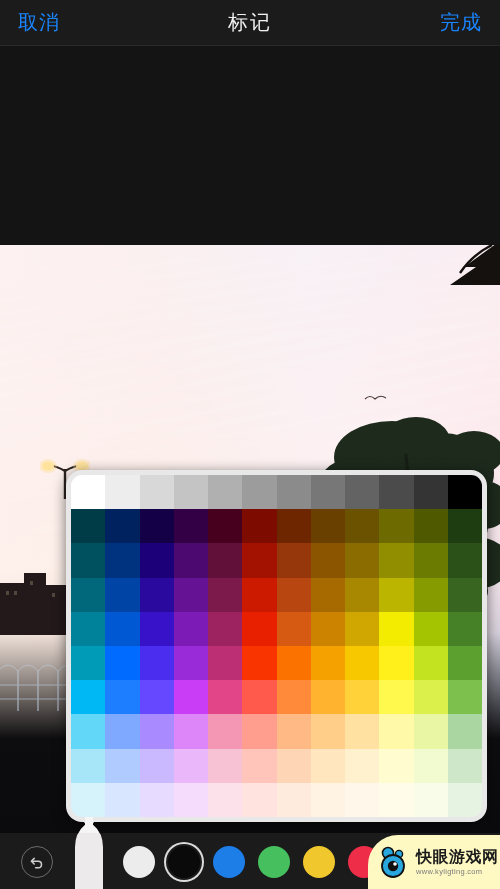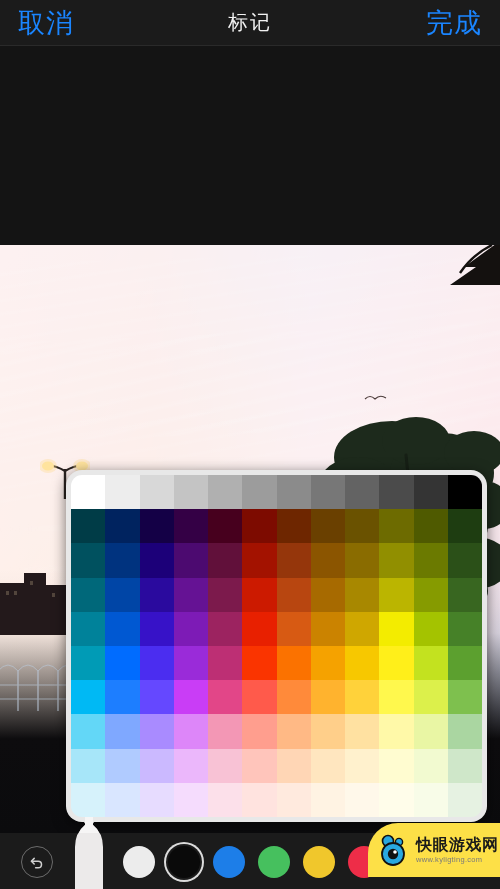--- a/index.html
+++ b/index.html
@@ -13,21 +13,21 @@
   
   #navbar{
     position:absolute; left:0; top:0; width:500px; height:46px;
     background:#1b1b1b;
     display:flex; align-items:center; justify-content:space-between;
     padding:0 18px;
     border-bottom:1px solid #2a2a2a;
     z-index:40;
   }
   .nav-btn{
-    color:#1a85ff; font-size:27px; letter-spacing:1px;
+    color:#1a85ff; font-size:20px; letter-spacing:1px;
     background:none; border:none; cursor:pointer;
     font-family:"Liberation Sans","DejaVu Sans",sans-serif;
   }
   #nav-title{ color:#f2f2f2; font-size:20px; letter-spacing:2px; }
 
   
   #backdrop-top{
     position:absolute; left:0; top:46px; width:500px; height:199px;
     background:#141414; z-index:5;
   }
@@ -155,22 +155,22 @@
   .qswatch{
     position:absolute; top:13px; width:32px; height:32px;
     border-radius:50%; cursor:pointer;
   }
   .qswatch.selected{
     box-shadow:0 0 0 2px #1b1b1b, 0 0 0 4px #dcdcdc;
   }
 
   
   #watermark{
-    position:absolute; right:0; bottom:12px; width:132px; height:54px;
-    background:#fde047;
+    position:absolute; right:0; bottom:0; width:132px; height:54px;
+    background:#fef9c3;
     border-top-left-radius:30px;
     display:flex; align-items:center; gap:5px;
     padding-left:9px;
     z-index:50;
   }
   #wm-text{ display:flex; flex-direction:column; line-height:1; }
   #wm-title{ font-size:16px; font-weight:bold; color:#1a1a1a; letter-spacing:.5px; }
   #wm-url{ font-size:7.5px; color:#7a7a7a; letter-spacing:.3px; margin-top:3px; }
 </style>
 </head>

